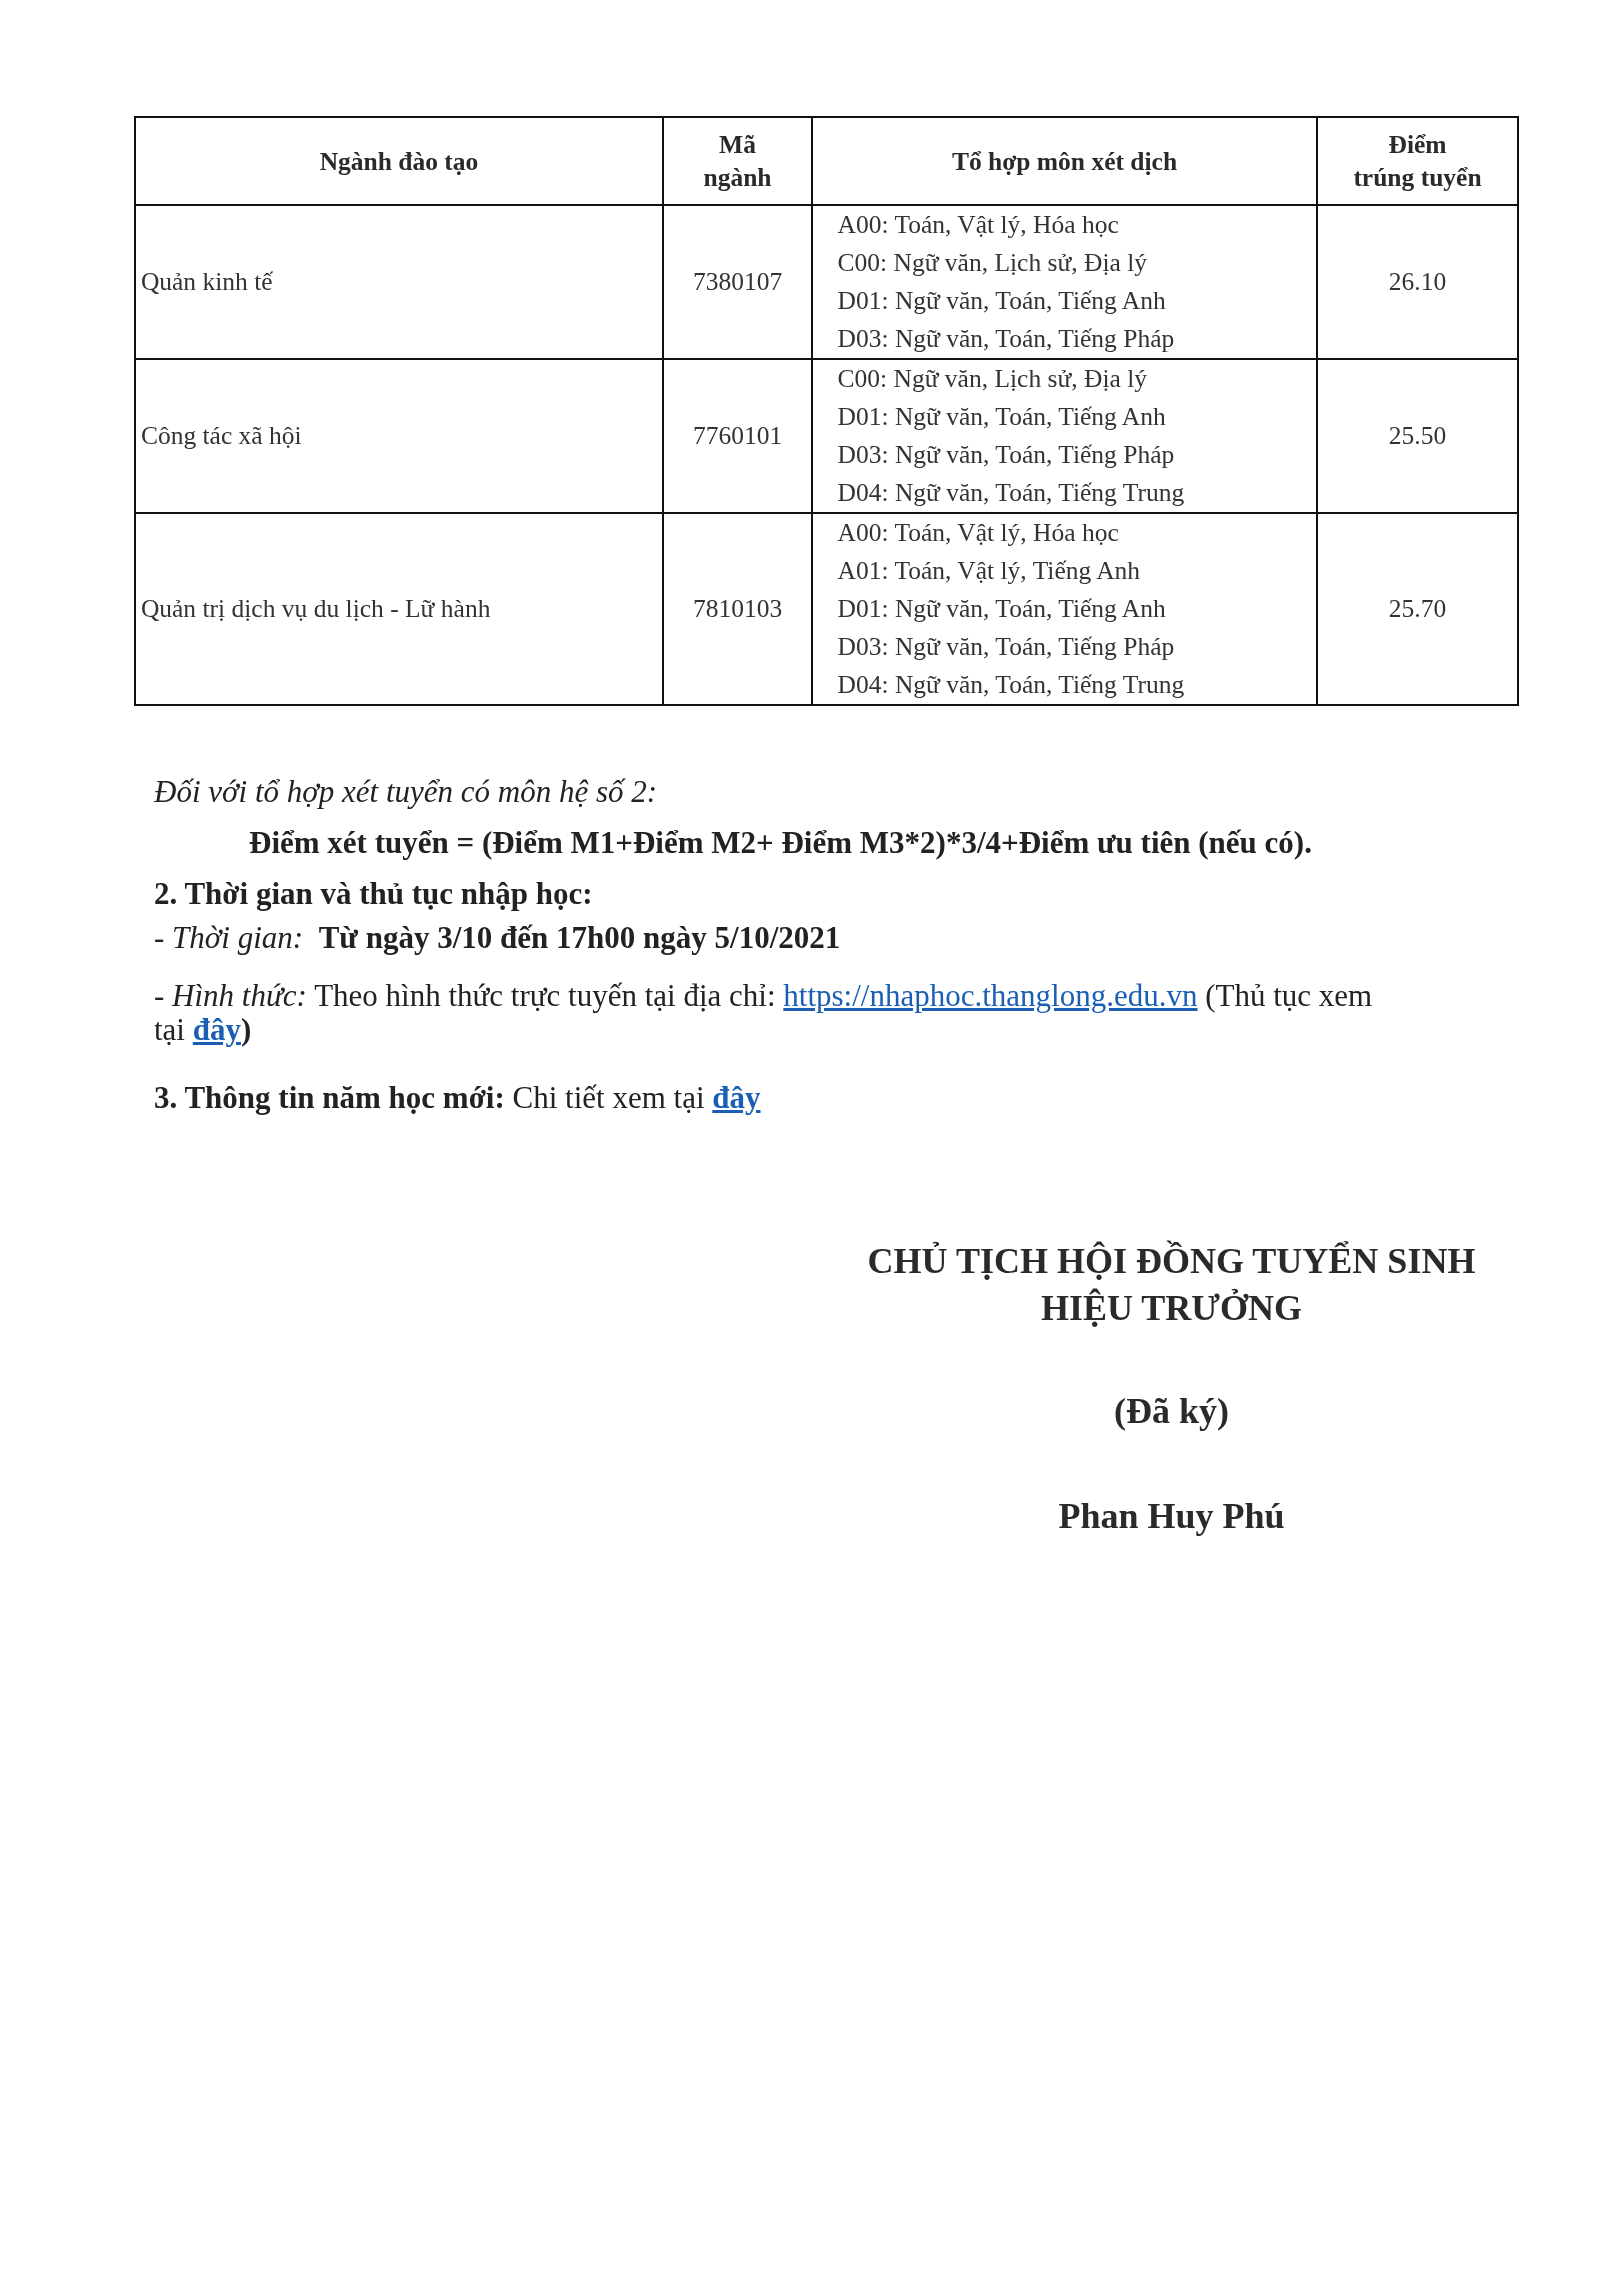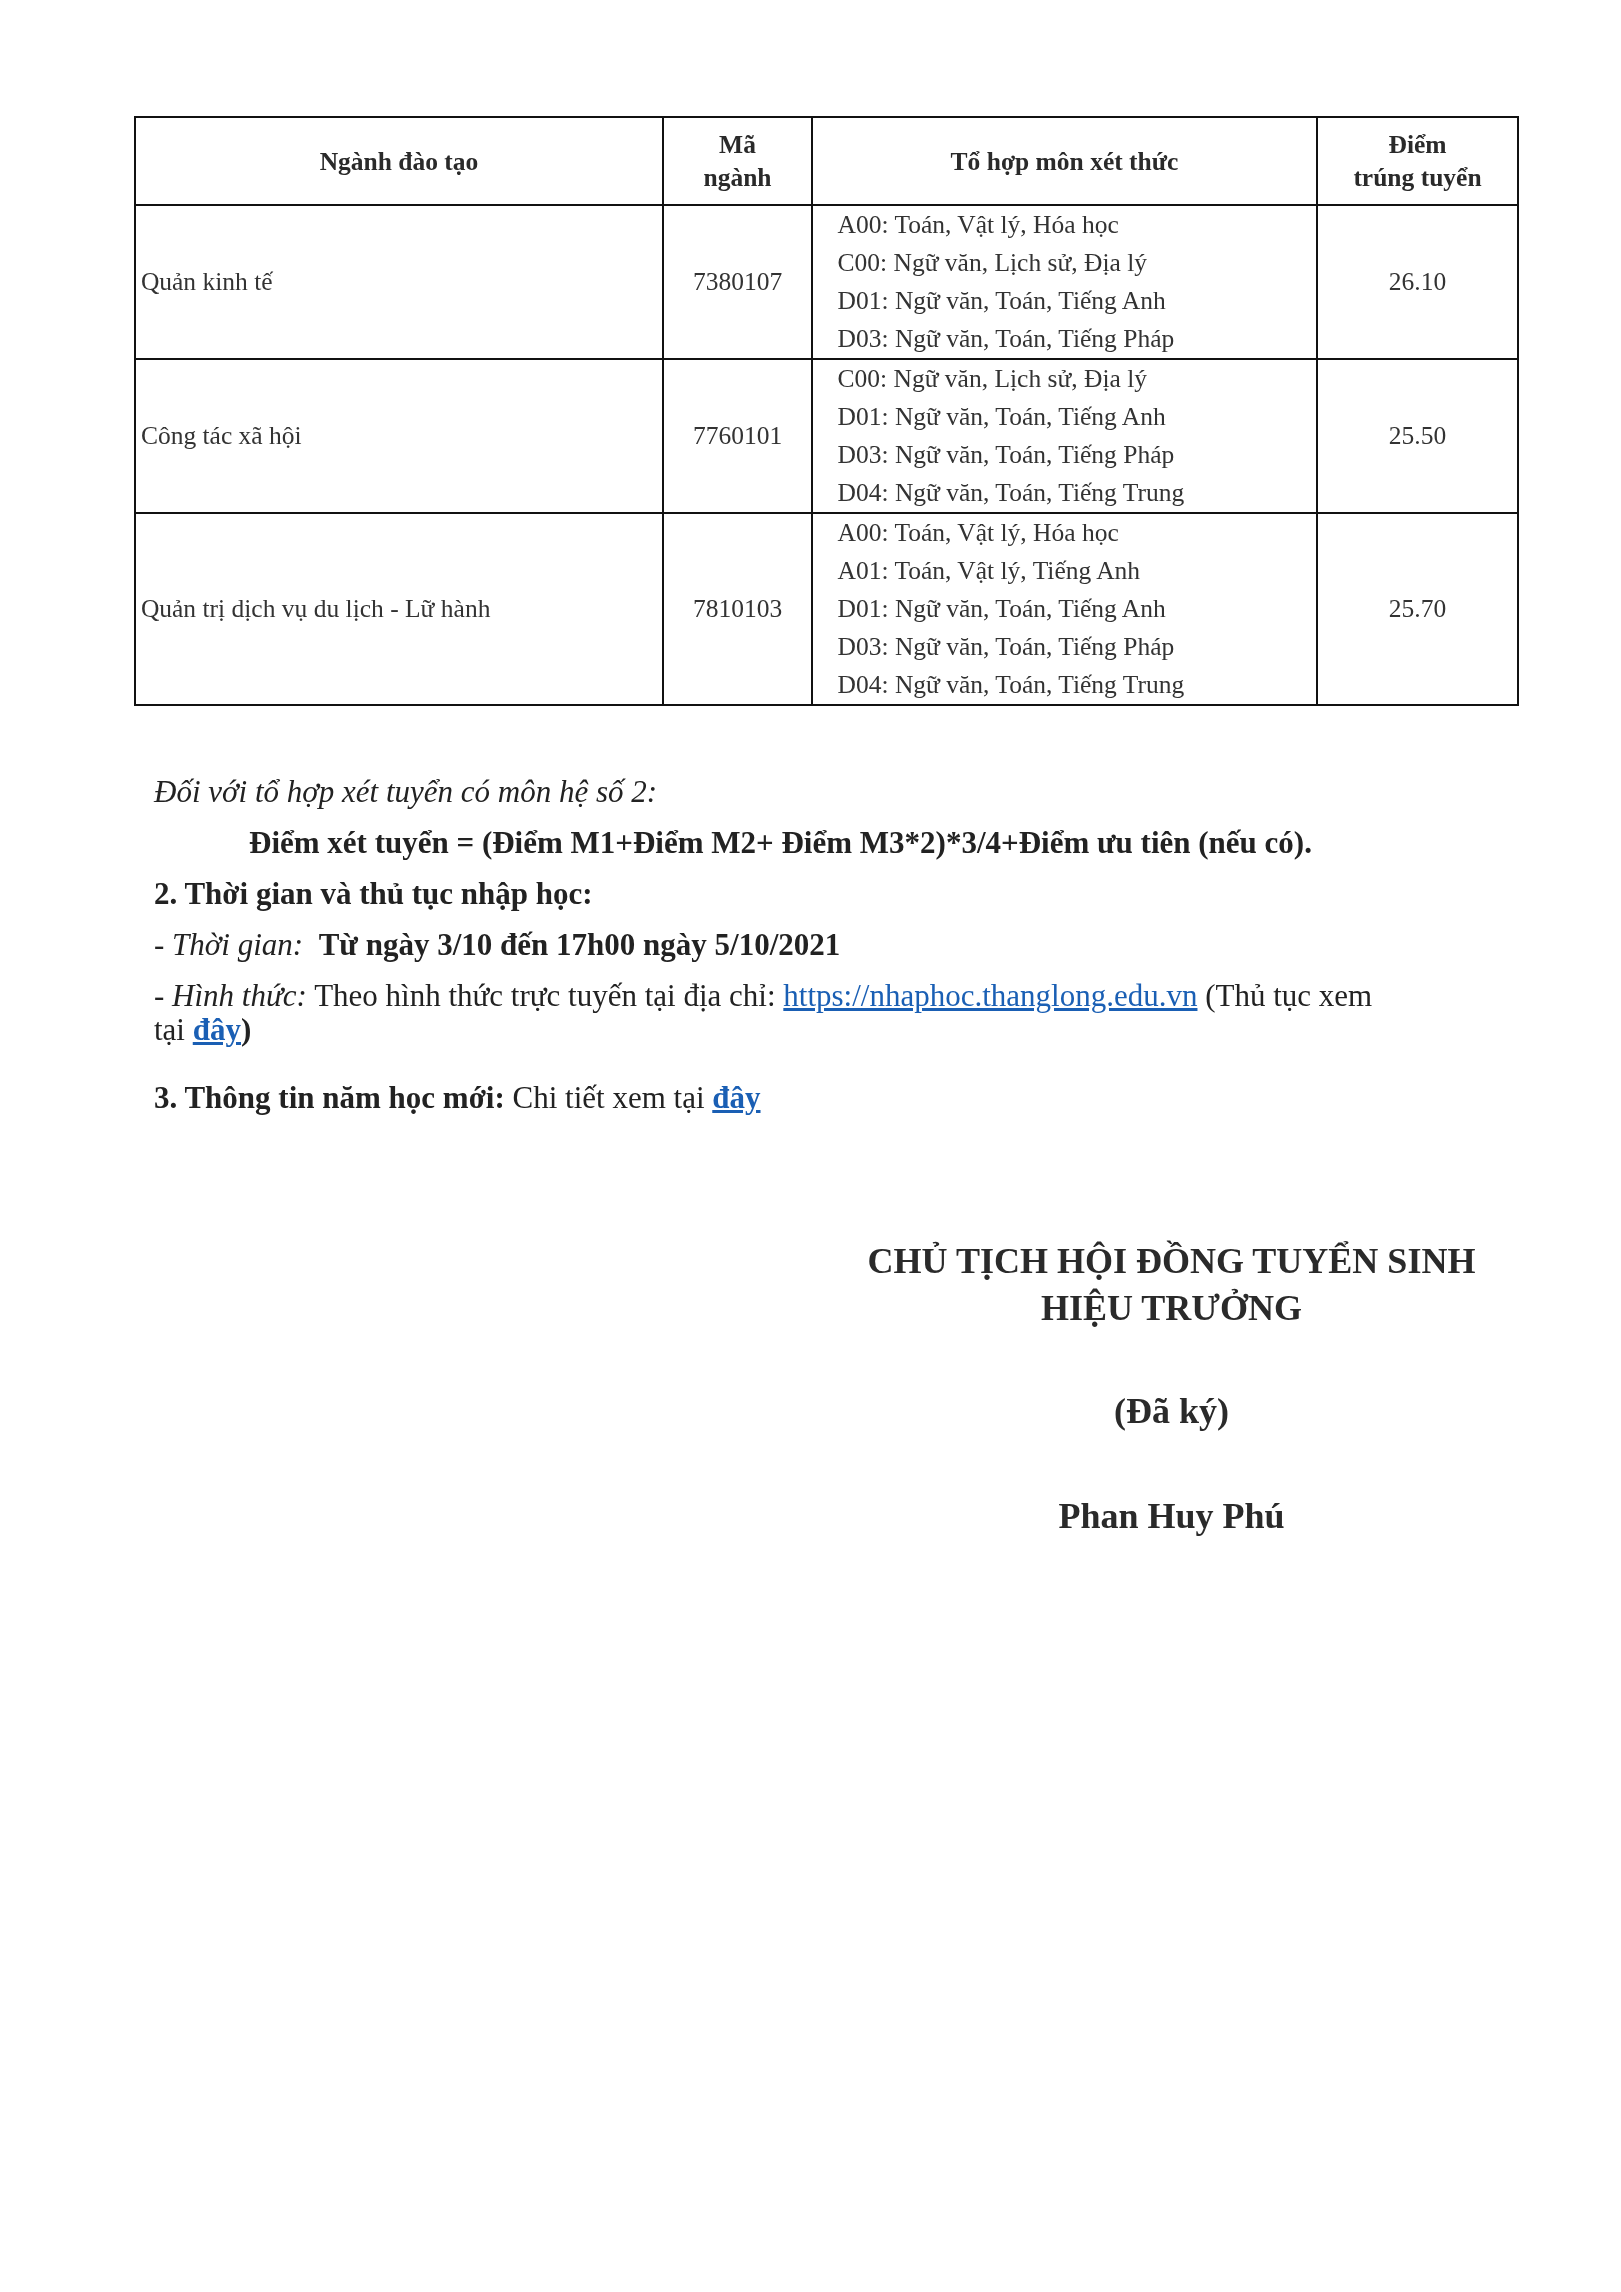--- a/index.html
+++ b/index.html
@@ -48,21 +48,21 @@
         <col class="c3">
         <col class="c4">
       </colgroup>
     <thead>
       <tr>
         <th>Ngành đào tạo</th>
         <th>
           <span>Mã</span><br>
           <span>ngành</span>
         </th>
-        <th>Tổ hợp môn xét thức</th>
+        <th>Tổ hợp môn xét dịch</th>
         <th>
           <span>Điểm</span><br>
           <span>trúng tuyển</span>
         </th>
       </tr>
     </thead>
     <tbody>
       <tr class="r1">
         <td class="name">Quản kinh tế</td>
         <td class="code">7380107</td>
@@ -98,21 +98,21 @@
         <td class="score">25.70</td>
       </tr>
     </tbody>
   </table>
 
   <div class="notes">
     <div class="line it" style="left:0; top:0;">Đối với tổ hợp xét tuyển có môn hệ số 2:</div>
     <div class="line b" style="left:95px; top:51px;">Điểm xét tuyển = (Điểm M1+Điểm M2+ Điểm M3*2)*3/4+Điểm ưu tiên (nếu có).</div>
     <div class="line b" style="left:0; top:102px;">2. Thời gian và thủ tục nhập học:</div>
 
-    <div class="line" style="left:0; top:153px;font-family:Liberation Serif, serif;">
+    <div class="line" style="left:0; top:146px;font-family:Liberation Serif, serif;">
       <span class="it">- Thời gian:</span>&nbsp;&nbsp;<span class="b">Từ ngày 3/10 đến 17h00 ngày 5/10/2021</span>
     </div>
 
     <div class="line" style="left:0; top:204px;">
       <span class="it">- Hình thức:</span><span> Theo hình thức trực tuyến tại địa chỉ: </span><a class="link">https://nhaphoc.thanglong.edu.vn</a><span> (Thủ tục xem</span>
     </div>
 
     <div class="line" style="left:0; top:238px;">
       <span>tại </span><a class="link b">đây</a><span class="b">)</span>
     </div>

